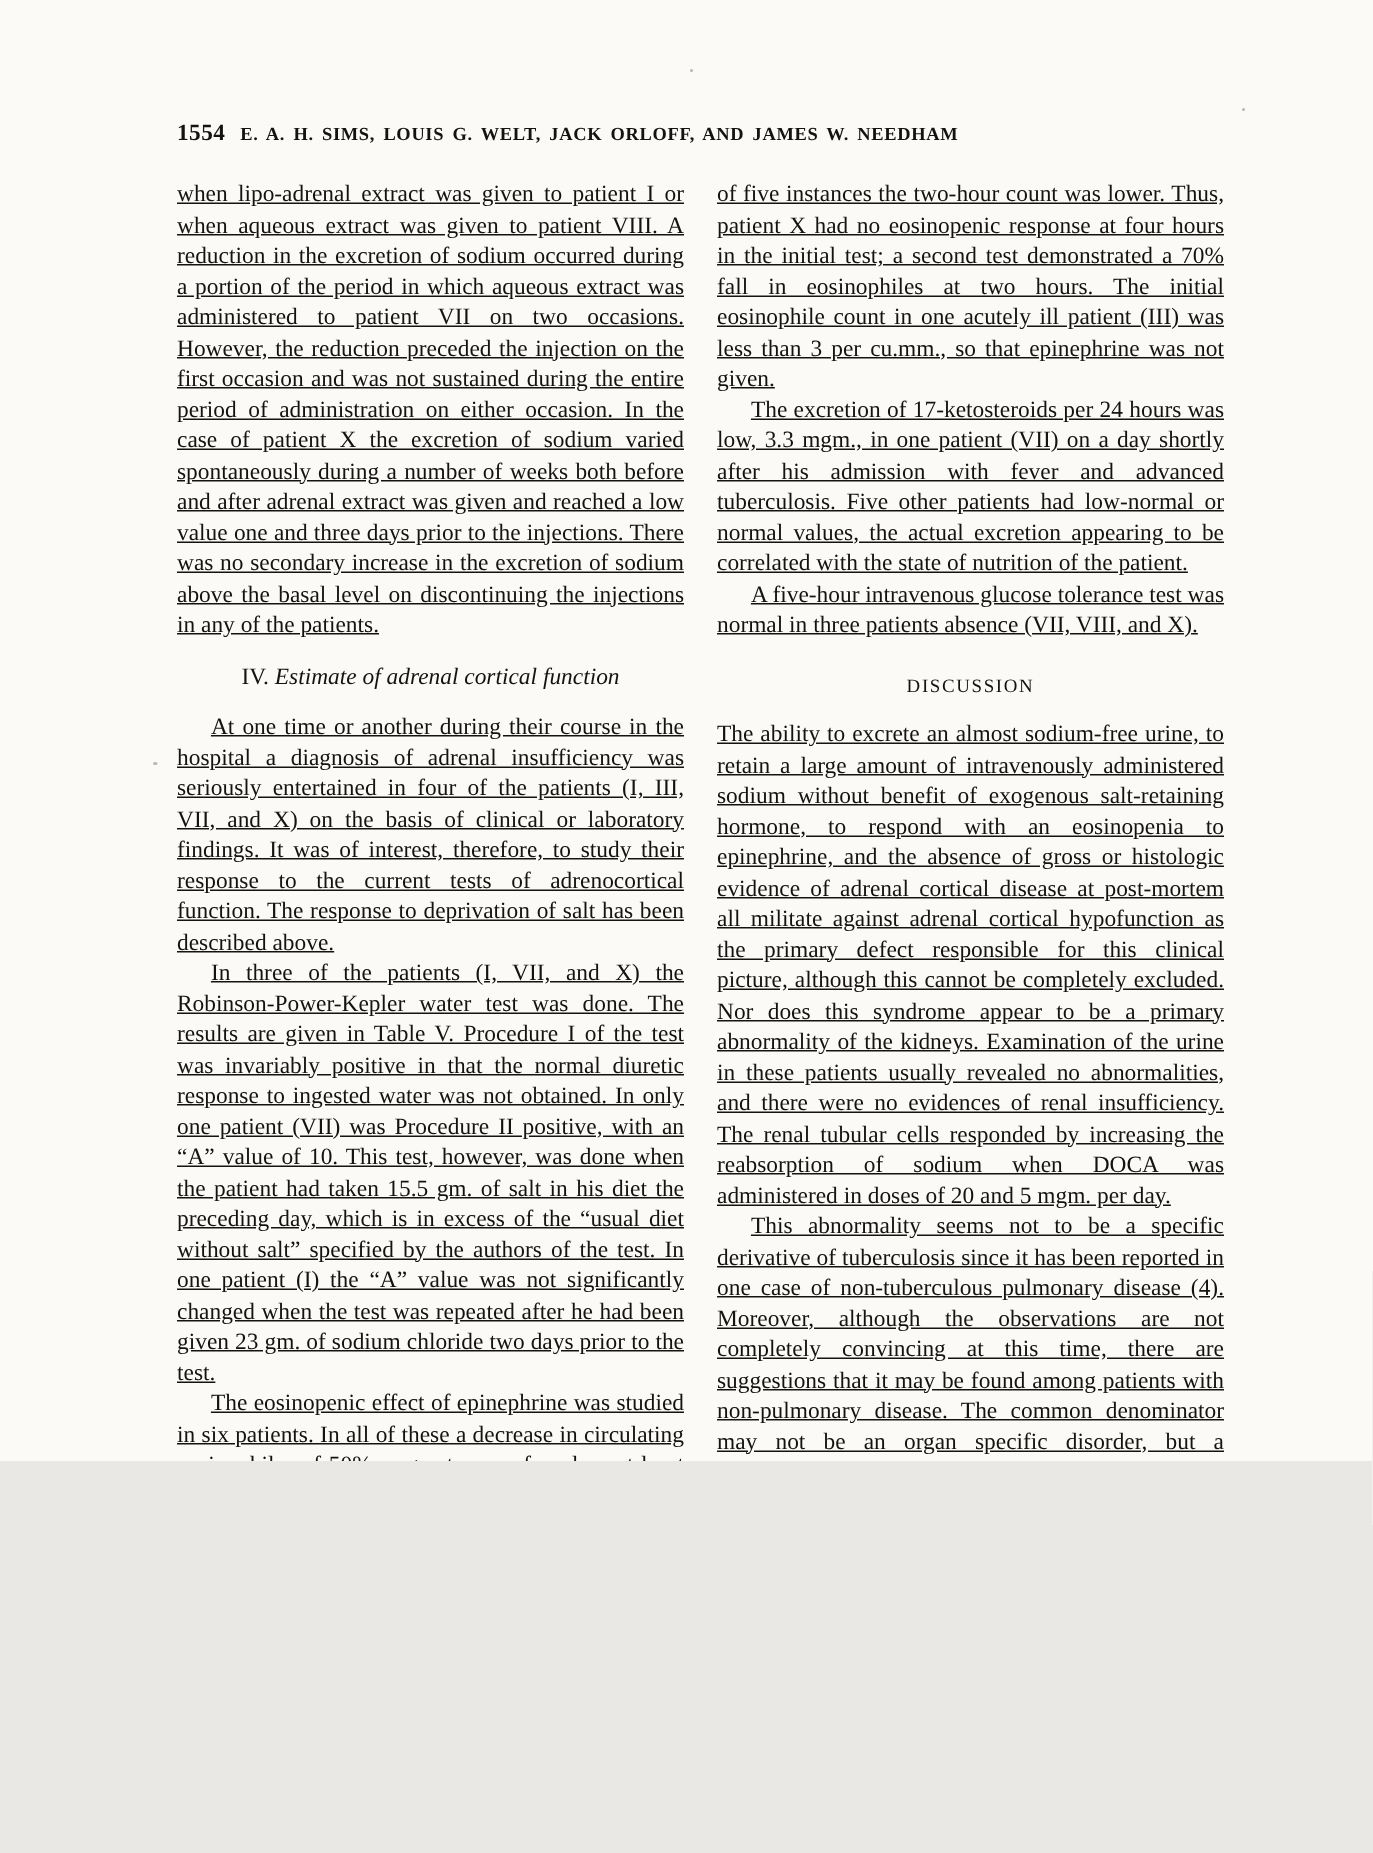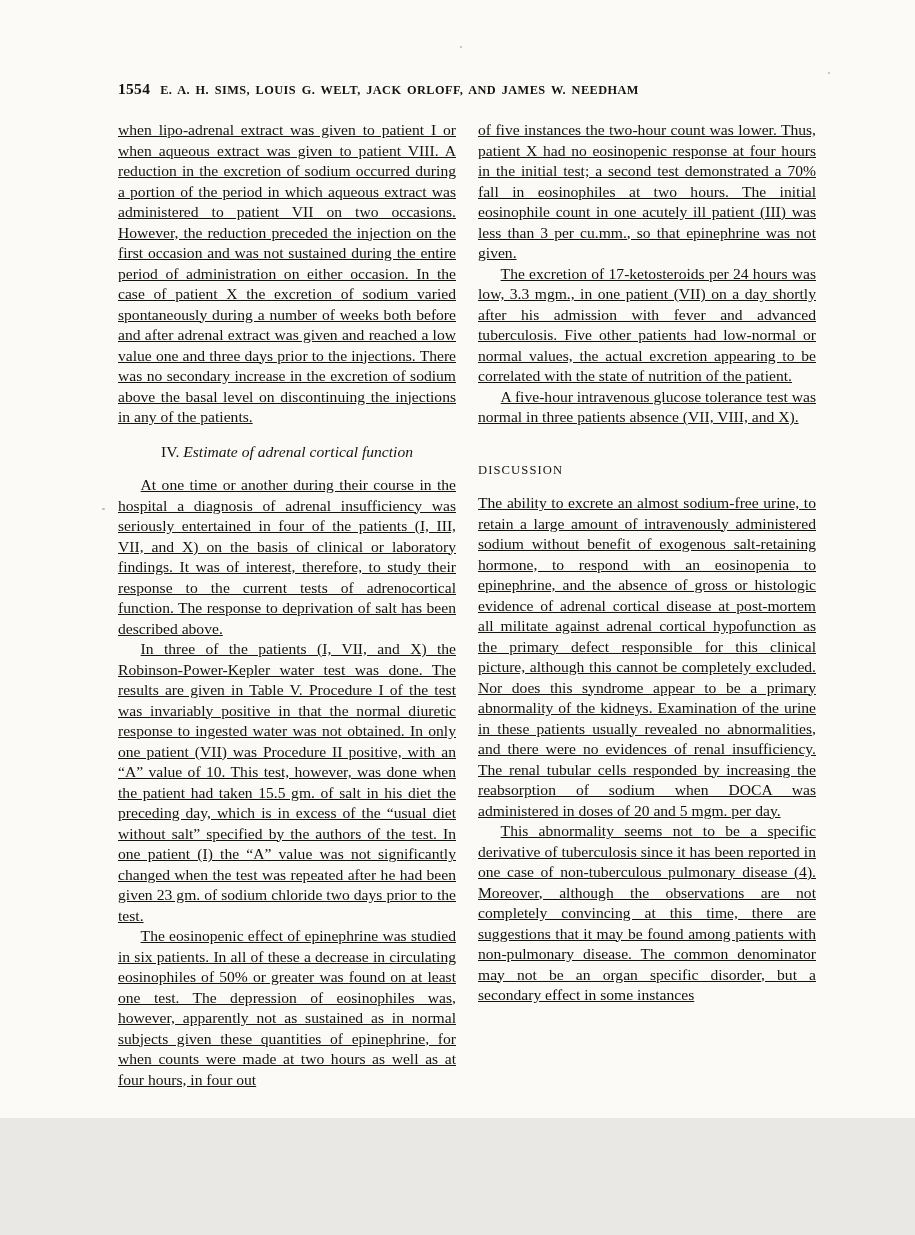--- a/index.html
+++ b/index.html
@@ -4,21 +4,21 @@
 <style>
   html, body {
     margin: 0;
     padding: 0;
     background: #e9e8e4;
     font-family: "Liberation Serif", "DejaVu Serif", serif;
   }
   .page {
     position: relative;
     width: 915px;
-    height: 1118px;
+    height: 974px;
     margin: 0 auto;
     background: #fbfaf6;
     box-sizing: border-box;
     padding: 80px 100px 50px 118px;
     color: #151310;
     overflow: hidden;
   }
   .running-header {
     display: flex;
     align-items: baseline;
@@ -68,22 +68,22 @@
   .section-heading .heading-number {
     font-style: normal;
   }
   .section-heading .heading-title {
     font-style: italic;
   }
   .discussion-heading {
     font-size: 12.6px;
     font-weight: normal;
     letter-spacing: 1.1px;
-    text-align: left;
-    margin: 32px 0 13px 0;
+    text-align: center;
+    margin: 19px 0 13px 0;
   }
   
   .speck {
     position: absolute;
     background: #8a8880;
     border-radius: 50%;
     width: 2px;
     height: 2px;
     opacity: 0.6;
   }

